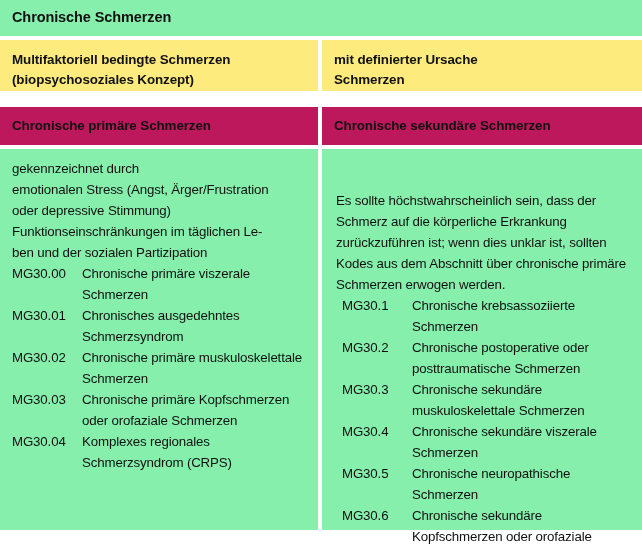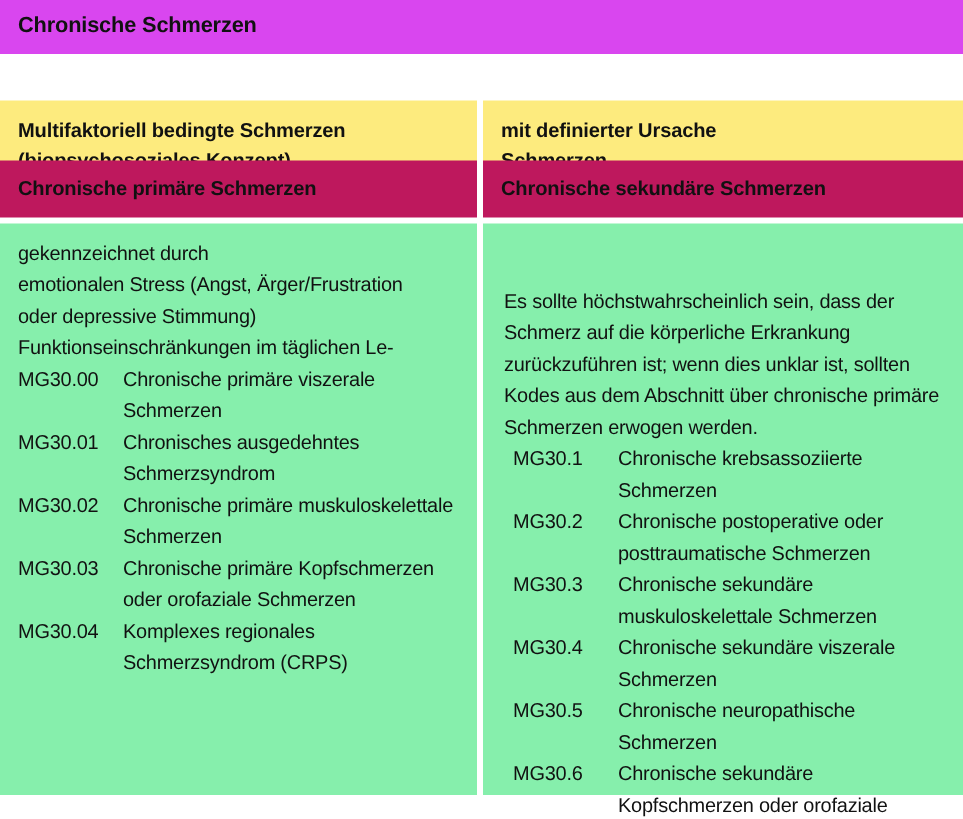--- a/index.html
+++ b/index.html
@@ -23,21 +23,21 @@
     box-sizing: border-box;
   }
 
   
   .title-band {
     position: absolute;
     left: 0;
     top: 0;
     width: 642px;
     height: 36px;
-    background: #d946ef;
+    background: #86efac;
   }
   .title-text {
     position: absolute;
     left: 12px;
     top: 9px;
     font-size: 14.5px;
     font-weight: bold;
     letter-spacing: -0.1px;
     white-space: nowrap;
   }
@@ -51,21 +51,21 @@
   .band .cell {
     position: absolute;
     top: 0;
     height: 100%;
     box-sizing: border-box;
   }
   .cell-left  { left: 0px;   width: 318px; }
   .cell-right { left: 322px; width: 320px; }
 
   
-  .band-sub      { top: 40px;  height: 51px; margin-top: 27px;  }
+  .band-sub      { top: 40px;  height: 51px;  }
   .band-sub .cell      { background: #fdeb7e; }
 
   .band-cat      { top: 107px; height: 38px;  }
   .band-cat .cell      { background: #be185d; }
 
   .band-body     { top: 149px; height: 381px; }
   .band-body .cell     { background: #86efac; }
 
   .hdr-txt {
     position: absolute;
@@ -150,20 +150,21 @@
 
   <div class="band band-body">
 
     <div class="cell cell-left">
       <div class="body-inner">
         <div class="para">
           <div class="para-line">gekennzeichnet durch</div>
           <div class="para-line">emotionalen Stress (Angst, Ärger/Frustration</div>
           <div class="para-line">oder depressive Stimmung)</div>
           <div class="para-line">Funktionseinschränkungen im täglichen Le-</div>
+          <div class="para-line">ben und der sozialen Partizipation</div>
         </div>
         <ul class="code-list">
           <li class="code-item">
             <span class="code-key">MG30.00</span>
             <span class="code-val">Chronische primäre viszerale Schmerzen</span>
           </li>
           <li class="code-item">
             <span class="code-key">MG30.01</span>
             <span class="code-val">Chronisches ausgedehntes Schmerzsyndrom</span>
           </li>

